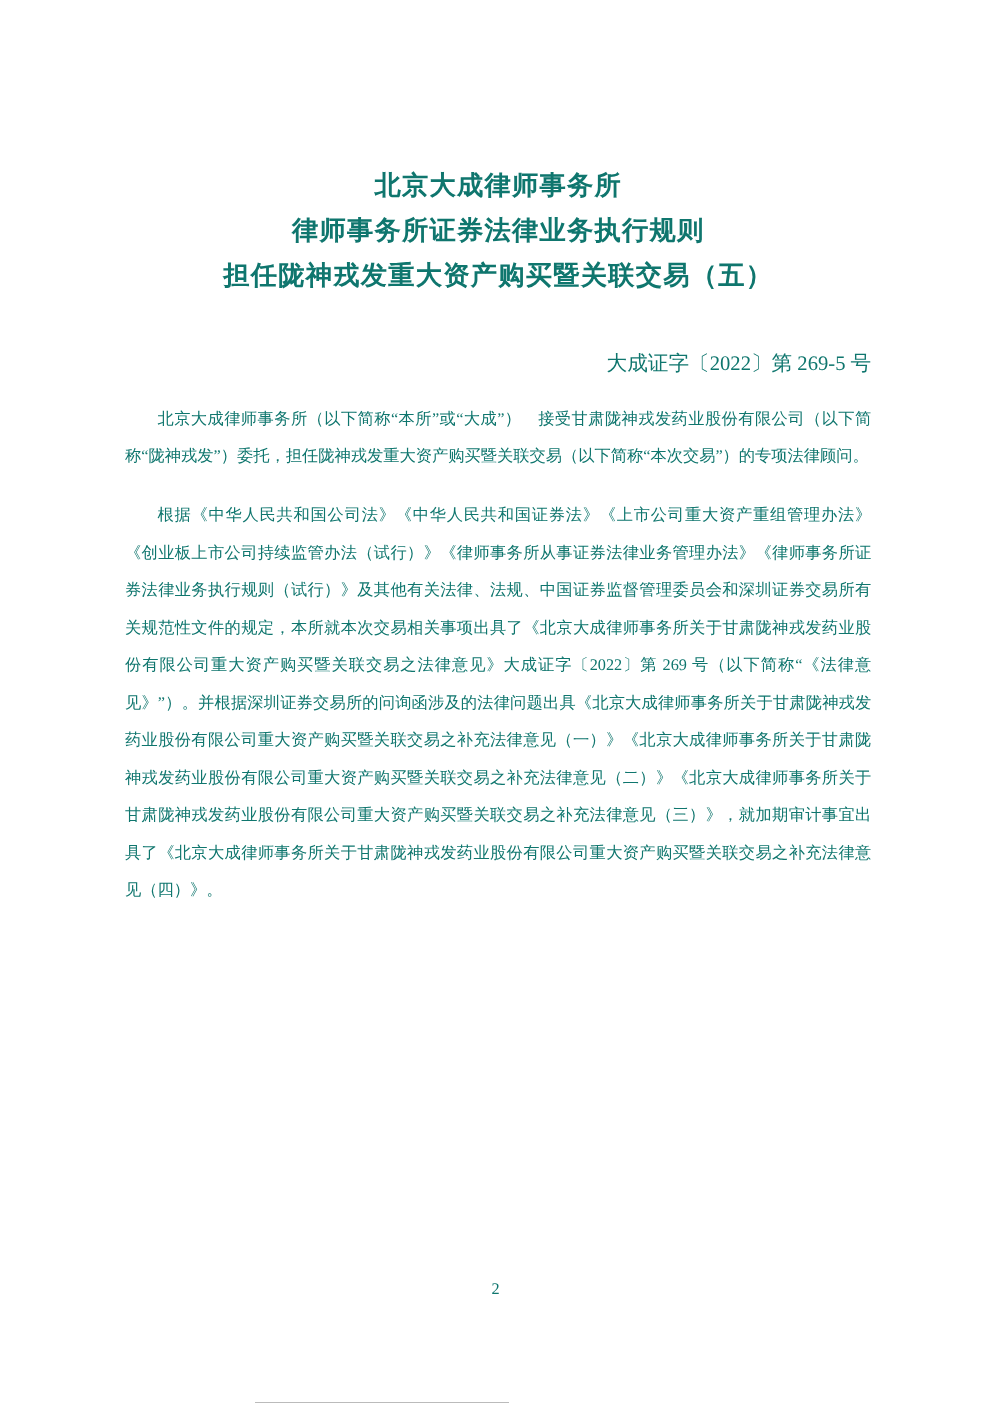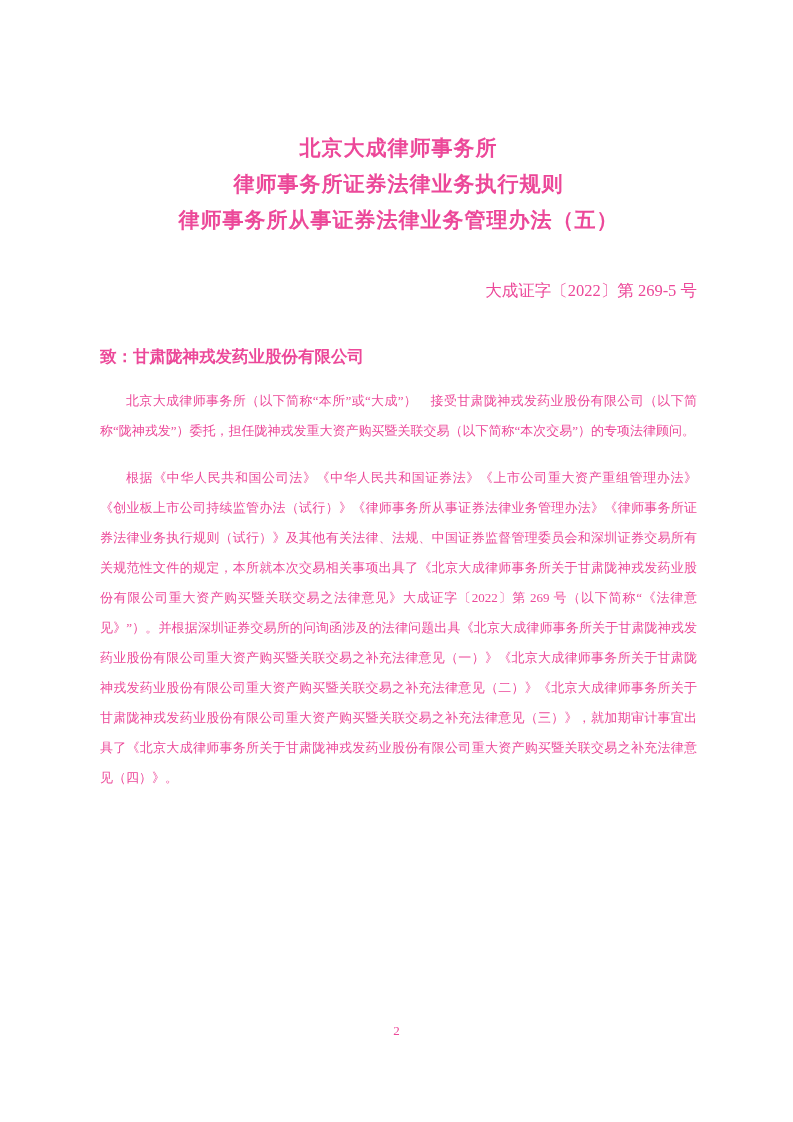--- a/index.html
+++ b/index.html
@@ -3,21 +3,21 @@
 <meta charset="utf-8">
 <style>
   * { margin: 0; padding: 0; box-sizing: border-box; }
   html, body { background: #888; }
   .page {
     position: relative;
     width: 793px;
     height: 1122px;
     margin: 0 auto;
     background: #ffffff;
-    color: #ec4899;
+    color: #0f766e;
     font-family: "Liberation Serif", "DejaVu Serif", serif;
     overflow: hidden;
   }
   .content {
     position: absolute;
     left: 100px;
     top: 0;
     width: 597px;
   }
   .title-block {
@@ -64,26 +64,25 @@
 </style>
 </head>
 <body>
 
 <div class="page">
   <div class="content">
 
     <div class="title-block">
       <div class="title-line">北京大成律师事务所</div>
       <div class="title-line">律师事务所证券法律业务执行规则</div>
-      <div class="title-line">律师事务所从事证券法律业务管理办法（五）</div>
+      <div class="title-line">担任陇神戎发重大资产购买暨关联交易（五）</div>
     </div>
 
     <div class="doc-number">大成证字〔2022〕第 269-5 号</div>
 
-    <div class="salutation">致：甘肃陇神戎发药业股份有限公司</div>
 
     <p class="body-paragraph p1">北京大成律师事务所（以下简称“本所”或“大成”）　接受甘肃陇神戎发药业股份有限公司（以下简称“陇神戎发”）委托，担任陇神戎发重大资产购买暨关联交易（以下简称“本次交易”）的专项法律顾问。</p>
     <p class="body-paragraph p2">根据《中华人民共和国公司法》《中华人民共和国证券法》《上市公司重大资产重组管理办法》《创业板上市公司持续监管办法（试行）》《律师事务所从事证券法律业务管理办法》《律师事务所证券法律业务执行规则（试行）》及其他有关法律、法规、中国证券监督管理委员会和深圳证券交易所有关规范性文件的规定，本所就本次交易相关事项出具了《北京大成律师事务所关于甘肃陇神戎发药业股份有限公司重大资产购买暨关联交易之法律意见》大成证字〔2022〕第 269 号（以下简称“《法律意见》”）。并根据深圳证券交易所的问询函涉及的法律问题出具《北京大成律师事务所关于甘肃陇神戎发药业股份有限公司重大资产购买暨关联交易之补充法律意见（一）》《北京大成律师事务所关于甘肃陇神戎发药业股份有限公司重大资产购买暨关联交易之补充法律意见（二）》《北京大成律师事务所关于甘肃陇神戎发药业股份有限公司重大资产购买暨关联交易之补充法律意见（三）》，就加期审计事宜出具了《北京大成律师事务所关于甘肃陇神戎发药业股份有限公司重大资产购买暨关联交易之补充法律意见（四）》。</p>
 
   </div>
 
   <div class="page-number">2</div>
 </div>
 
 </body></html>

